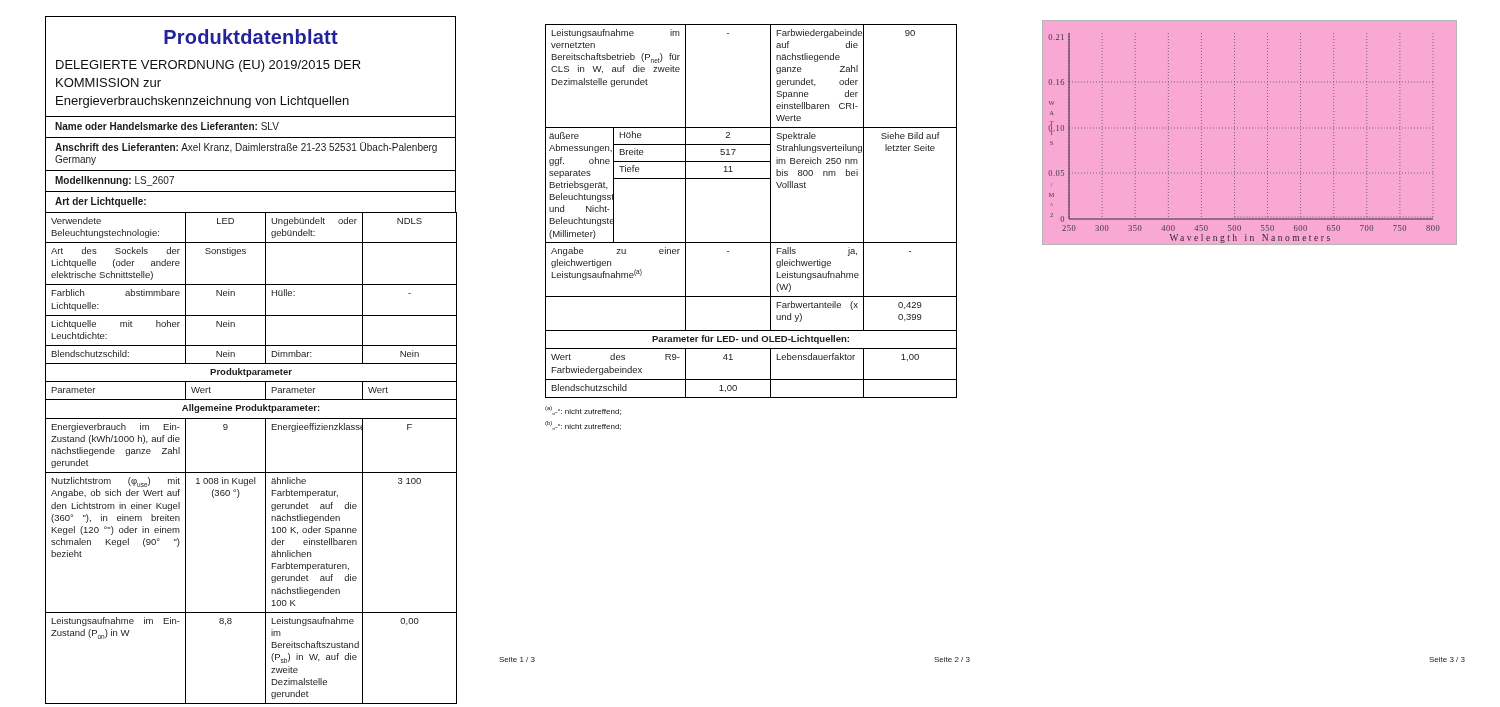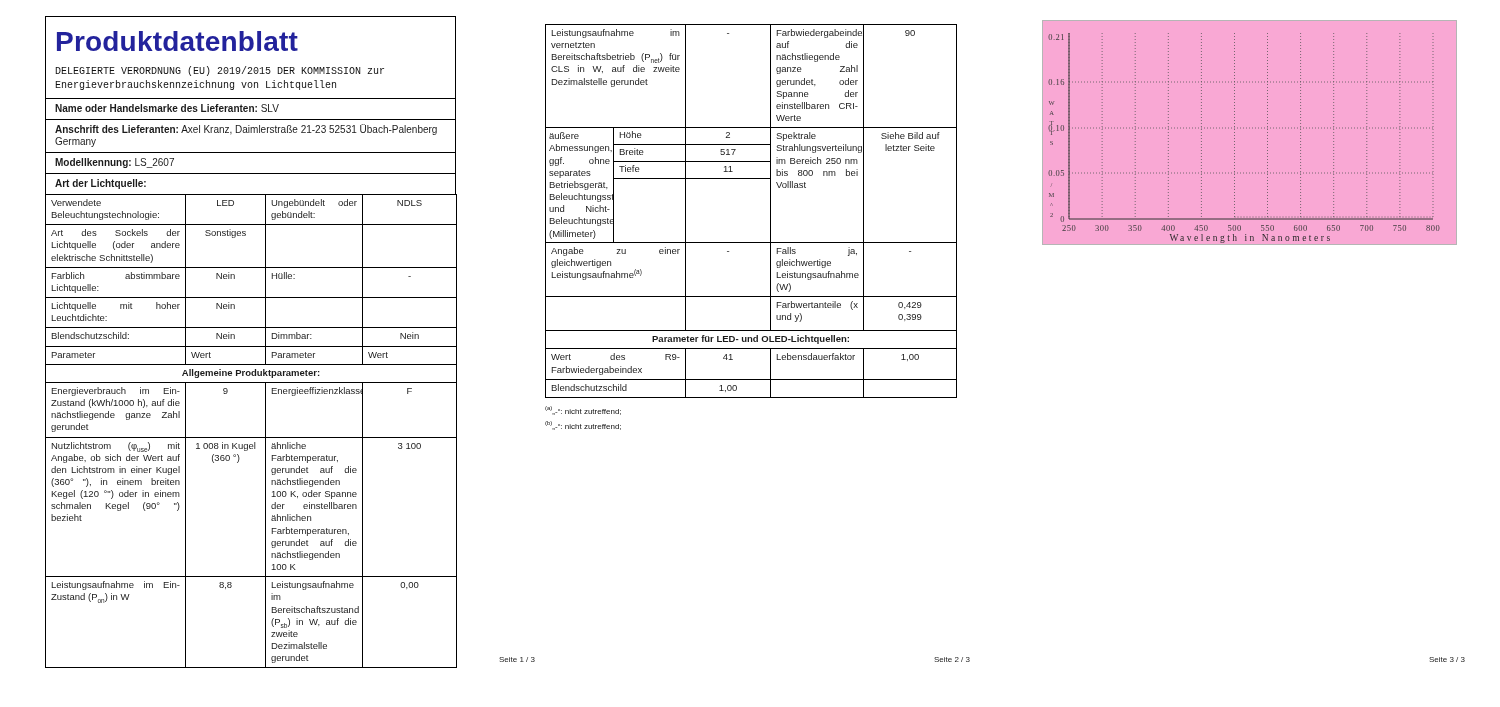--- a/index.html
+++ b/index.html
@@ -7,22 +7,22 @@
   body {
     width:1500px; height:707px; background:#ffffff; position:relative;
     font-family:"Liberation Sans", sans-serif; color:#1b1b1b;
     -webkit-font-smoothing:antialiased;
   }
   .sheet { position:absolute; }
 
   
   #p1 { left:45px; top:16px; width:411px; }
   .title-area { border:1px solid #000; padding:9px 9px 5px 9px; }
-  .doc-title { font-size:28px; font-weight:bold; color:#23239c; margin:0 0 7px 0; letter-spacing:0.2px; }
-  .subtitle { font-size:10px; line-height:1.4; color:#111;font-family:Liberation Mono, monospace; }
+  .doc-title { font-size:20px; font-weight:bold; color:#23239c; margin:0 0 7px 0; letter-spacing:0.2px;text-align:center; }
+  .subtitle { font-size:13px; line-height:1.4; color:#111; }
   .info-row { border:1px solid #000; margin-top:-1px; padding:4px 9px; font-size:10px; line-height:1.2; }
   .info-row b { font-weight:bold; }
 
   table.grid { border-collapse:collapse; table-layout:fixed; width:411px; margin-top:-1px; }
   .grid td { border:1px solid #000; padding:2px 5px 3px 5px; font-size:9.5px; line-height:1.28; vertical-align:top; overflow:hidden; }
   .lab { text-align:justify; }
   .val { text-align:center; }
   .sechead { text-align:center; font-weight:bold; }
   .sechead-left { text-align:center; font-weight:bold; }
   .grid sub { font-size:6.5px; line-height:0; }
@@ -119,20 +119,23 @@
         <td class="lab">Lichtquelle mit hoher Leuchtdichte:</td>
         <td class="val">Nein</td>
         <td class="lab"></td>
         <td class="val"></td>
       </tr>
       <tr style="height:18px">
         <td class="lab">Blendschutzschild:</td>
         <td class="val">Nein</td>
         <td class="lab">Dimmbar:</td>
         <td class="val">Nein</td>
+      </tr>
+      <tr style="height:15px">
+        <td class="sechead" colspan="4">Produktparameter</td>
       </tr>
       <tr style="height:16px">
         <td>Parameter</td>
         <td>Wert</td>
         <td>Parameter</td>
         <td>Wert</td>
       </tr>
       <tr style="height:15px">
         <td class="sechead" colspan="4">Allgemeine Produktparameter:</td>
       </tr>

